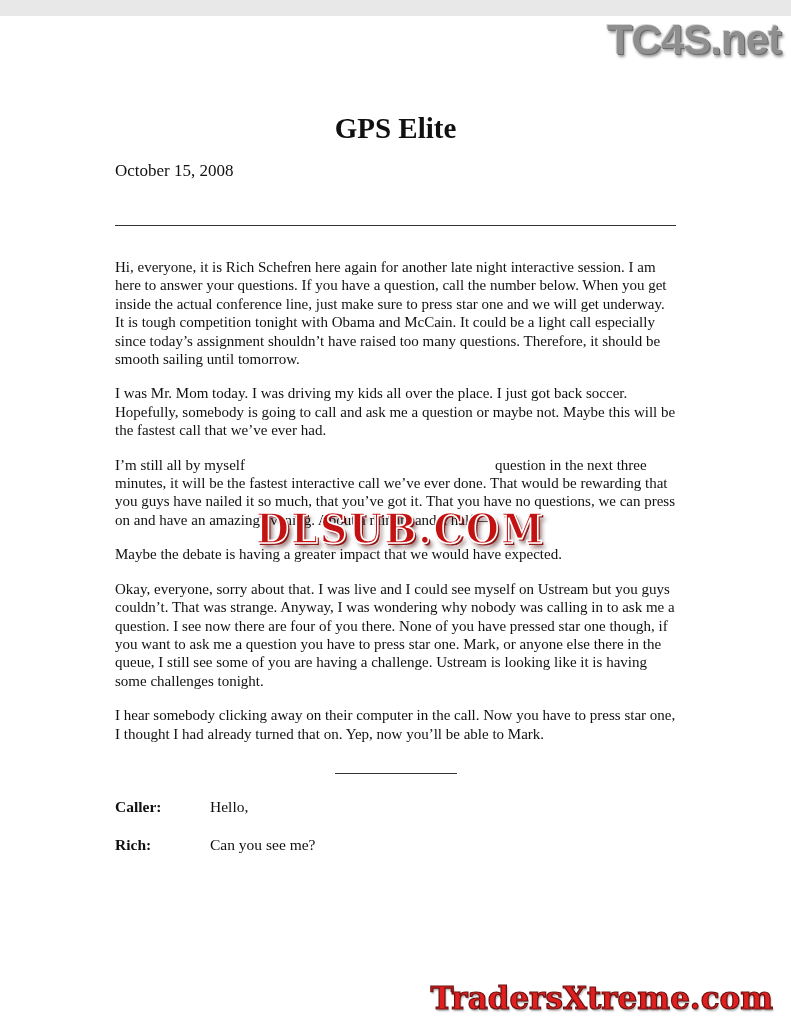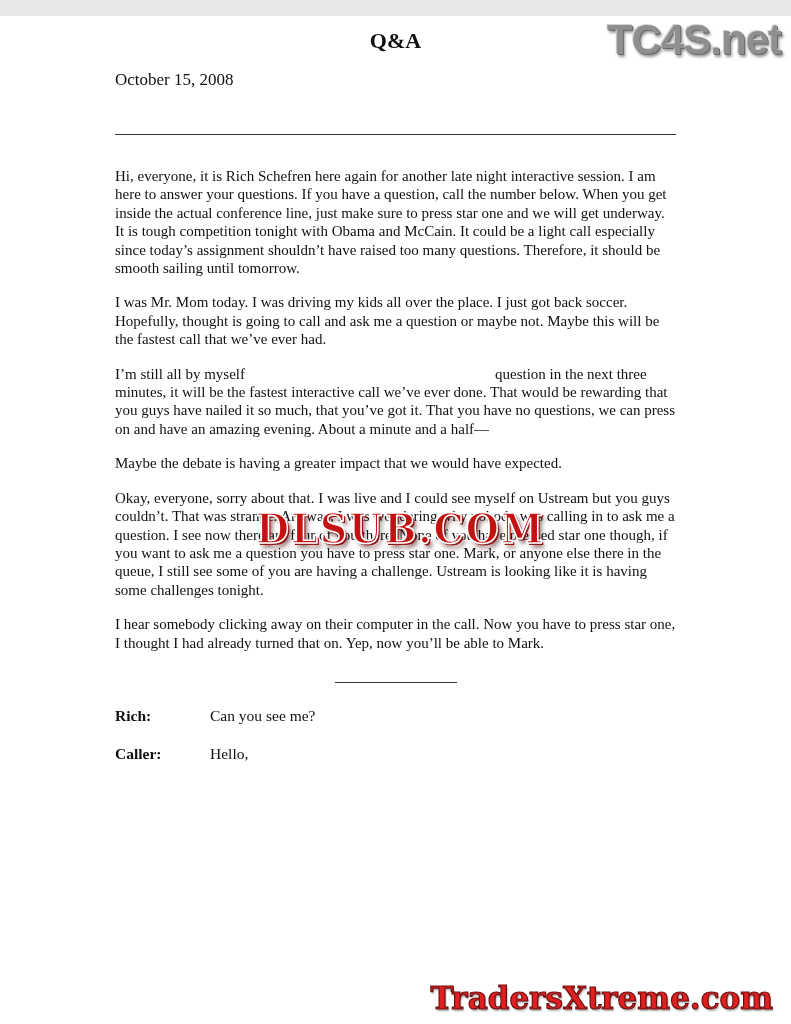--- a/index.html
+++ b/index.html
@@ -120,48 +120,48 @@
 </style>
 </head>
 <body>
 
 <div class="page">
 
   <div class="wm-top">TC4S.net</div>
 
   <div class="doc">
 
+    <h1 class="doc-title">GPS Elite</h1>
 
-    <h2 class="doc-subtitle">Q&amp;A</h2>
 
     <div class="doc-date">October 15, 2008</div>
 
     <hr class="rule">
 
     <p>Hi, everyone, it is Rich Schefren here again for another late night interactive session. I am here to answer your questions. If you have a question, call the number below. When you get inside the actual conference line, just make sure to press star one and we will get underway. It is tough competition tonight with Obama and McCain. It could be a light call especially since today’s assignment shouldn’t have raised too many questions. Therefore, it should be smooth sailing until tomorrow.</p>
 
-    <p>I was Mr. Mom today. I was driving my kids all over the place. I just got back soccer. Hopefully, thought is going to call and ask me a question or maybe not. Maybe this will be the fastest call that we’ve ever had.</p>
+    <p>I was Mr. Mom today. I was driving my kids all over the place. I just got back soccer. Hopefully, somebody is going to call and ask me a question or maybe not. Maybe this will be the fastest call that we’ve ever had.</p>
 
     <p><span>I’m still all by myself</span><span class="gap"></span><span>question in the next three minutes, it will be the fastest interactive call we’ve ever done. That would be rewarding that you guys have nailed it so much, that you’ve got it. That you have no questions, we can press on and have an amazing evening. About a minute and a half—</span></p>
 
     <p>Maybe the debate is having a greater impact that we would have expected.</p>
 
     <p>Okay, everyone, sorry about that. I was live and I could see myself on Ustream but you guys couldn’t. That was strange. Anyway, I was wondering why nobody was calling in to ask me a question. I see now there are four of you there. None of you have pressed star one though, if you want to ask me a question you have to press star one. Mark, or anyone else there in the queue, I still see some of you are having a challenge. Ustream is looking like it is having some challenges tonight.</p>
 
     <p>I hear somebody clicking away on their computer in the call. Now you have to press star one, I thought I had already turned that on. Yep, now you’ll be able to Mark.</p>
 
 
     <hr class="short-rule">
 
     <div class="dialogue">
       <div class="dialogue-row">
-        <span class="speaker">Rich:</span><span>Can you see me?</span>
+        <span class="speaker">Caller:</span><span>Hello,</span>
       </div>
       <div class="dialogue-row">
-        <span class="speaker">Caller:</span><span>Hello,</span>
+        <span class="speaker">Rich:</span><span>Can you see me?</span>
       </div>
     </div>
 
   </div>
 
   <div class="wm-center">DLSUB.COM</div>
 
   <div class="wm-bottom">TradersXtreme.com</div>
 
 </div>

